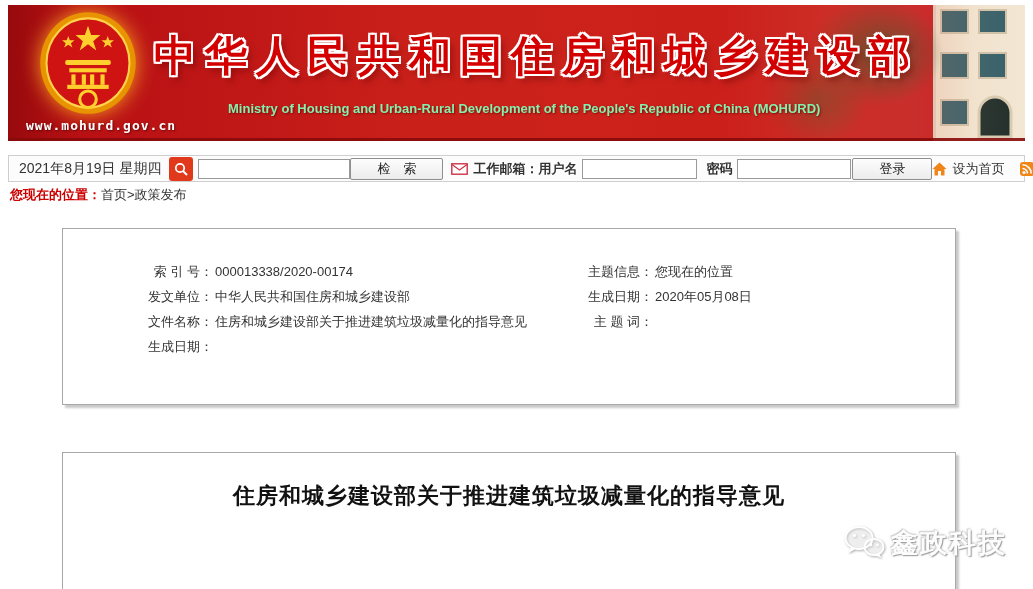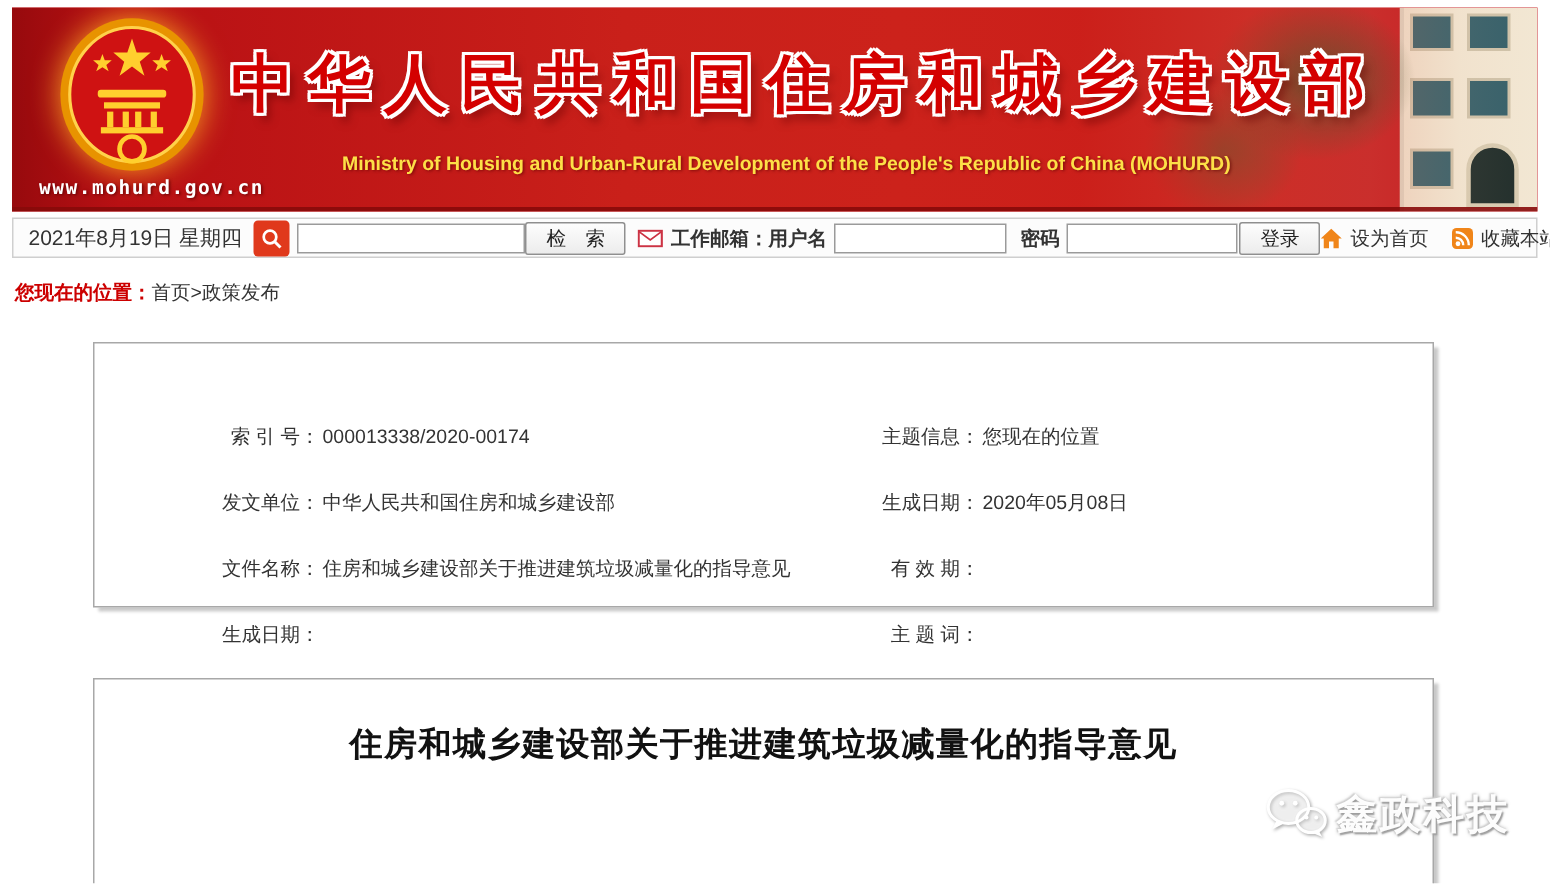--- a/index.html
+++ b/index.html
@@ -45,43 +45,43 @@
   .banner-title {
     position:absolute; left:146px; top:23px; z-index:5; white-space:nowrap;
     font-size:42px; font-weight:bold; color:#d40000; letter-spacing:9px;
     text-shadow:
       -2px -2px 0 #fff, 2px -2px 0 #fff, -2px 2px 0 #fff, 2px 2px 0 #fff,
       0 -2px 0 #fff, 0 2px 0 #fff, -2px 0 0 #fff, 2px 0 0 #fff,
       4px 5px 6px rgba(100,0,0,.55);
   }
   .banner-subtitle {
     position:absolute; left:220px; top:96px; z-index:5; white-space:nowrap;
-    font-size:13px; font-weight:bold; color:#fde047;
+    font-size:13px; font-weight:bold; color:#86efac;
     text-shadow:1px 1px 2px rgba(90,0,0,.65);
   }
 
   
   .toolbar {
-    position:absolute; left:8px; top:145px; width:1017px; height:27px;
+    position:absolute; left:8px; top:155px; width:1017px; height:27px;
     background:#fcfcfc; border:1px solid #cfcfcf;
     display:flex; align-items:center; padding:0 10px; font-size:13px; color:#333;
   }
   .tb-date { margin-right:8px; font-size:14px; white-space:nowrap; }
   .tb-searchbtn-icon {
     width:24px; height:24px; background:#e0391c; border-radius:3px; flex:0 0 auto;
     display:flex; align-items:center; justify-content:center; cursor:pointer; margin-right:5px;
   }
   .tb-input {
     height:20px; border:1px solid #9a9a9a; background:#fff; font-size:12px; padding:0 4px;
     font-family:"Liberation Sans", sans-serif;
   }
   .tb-search-input { width:152px; }
   .btn {
     height:22px; border:1px solid #8f8f8f; border-radius:2px; color:#222;
-    background:linear-gradient(#fdfdfd,#ececec); font-size:13px; padding:0 13px;
+    background:linear-gradient(#fdfdfd,#ececec); font-size:13px; padding:0 26px;
     font-family:"Liberation Sans", sans-serif; cursor:pointer; white-space:nowrap;
   }
   .tb-mailicon { margin:0 5px 0 8px; display:flex; }
   .tb-label { white-space:nowrap;font-weight:bold; }
   .tb-user-input { width:115px; margin-left:5px; }
   .tb-pwd-label { margin-left:9px; }
   .tb-pwd-input { width:114px; margin-left:5px; }
   .tb-login { margin-left:1px; }
   .tb-spacer { flex:1; }
   .tb-right { display:flex; align-items:center; gap:5px; white-space:nowrap; }
@@ -93,21 +93,21 @@
   .breadcrumb .bc-path { color:#333; cursor:pointer; }
 
   
   .info-box {
     position:absolute; left:62px; top:228px; width:894px; height:177px;
     background:#fff; border:1px solid #a8a8a8; box-shadow:3px 3px 2px #c9c9c9;
   }
   .info-col { position:absolute; top:30px; font-size:13px; color:#333; }
   .info-col-left  { left:18px;  width:480px; }
   .info-col-right { left:524px; width:350px; }
-  .irow { display:flex; height:25px; align-items:center;margin-top:19px; }
+  .irow { display:flex; height:25px; align-items:center; }
   .info-col-left  .ilabel { width:132px; text-align:right; white-space:pre; flex:0 0 auto; }
   .info-col-right .ilabel { width:66px;  text-align:right; white-space:pre; flex:0 0 auto; }
   .ival { margin-left:2px; white-space:nowrap; }
 
   
   .title-box {
     position:absolute; left:62px; top:452px; width:894px; height:175px;
     background:#fff; border:1px solid #a8a8a8; box-shadow:3px 3px 2px #c9c9c9;
   }
   .article-title {
@@ -241,24 +241,20 @@
     <div class="info-col info-col-right">
       <div class="irow">
         <span class="ilabel">主题信息：</span>
         <span class="ival">您现在的位置</span>
       </div>
       <div class="irow">
         <span class="ilabel">生成日期：</span>
         <span class="ival">2020年05月08日</span>
       </div>
       <div class="irow">
-        <span class="ilabel">有 效 期：</span>
-        <span class="ival"></span>
-      </div>
-      <div class="irow">
         <span class="ilabel">主 题 词：</span>
         <span class="ival"></span>
       </div>
     </div>
   </div>
 
   <div class="title-box">
     <div class="article-title">住房和城乡建设部关于推进建筑垃圾减量化的指导意见</div>
   </div>
 

